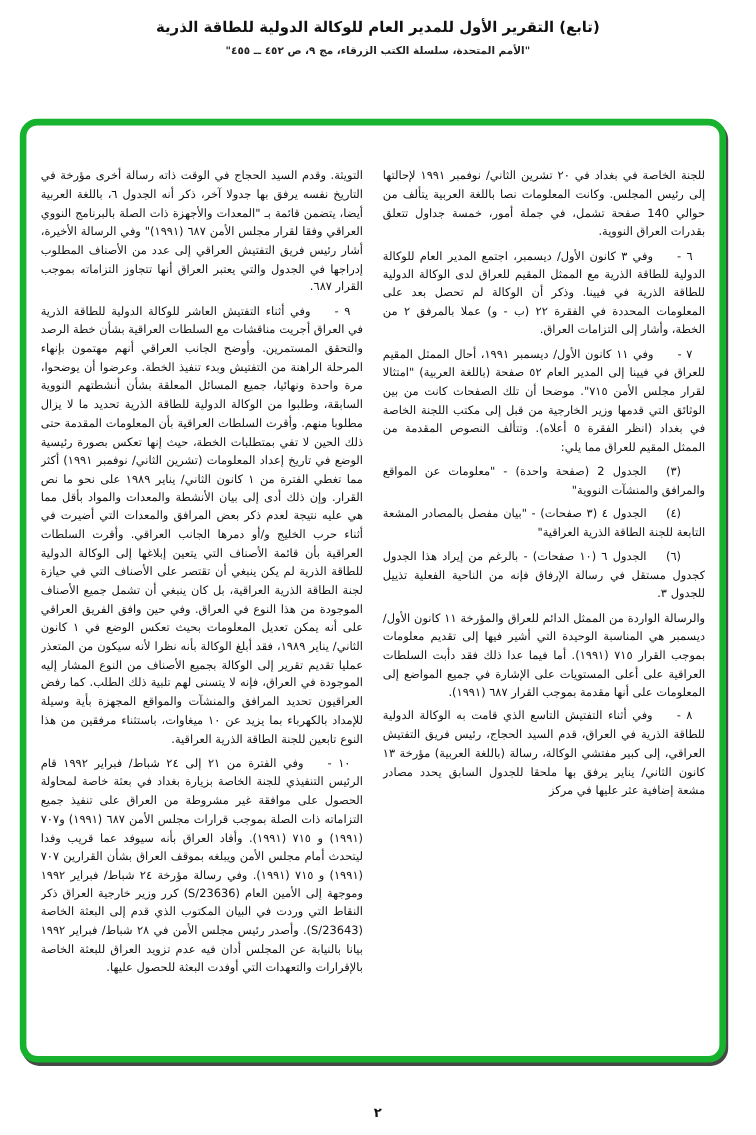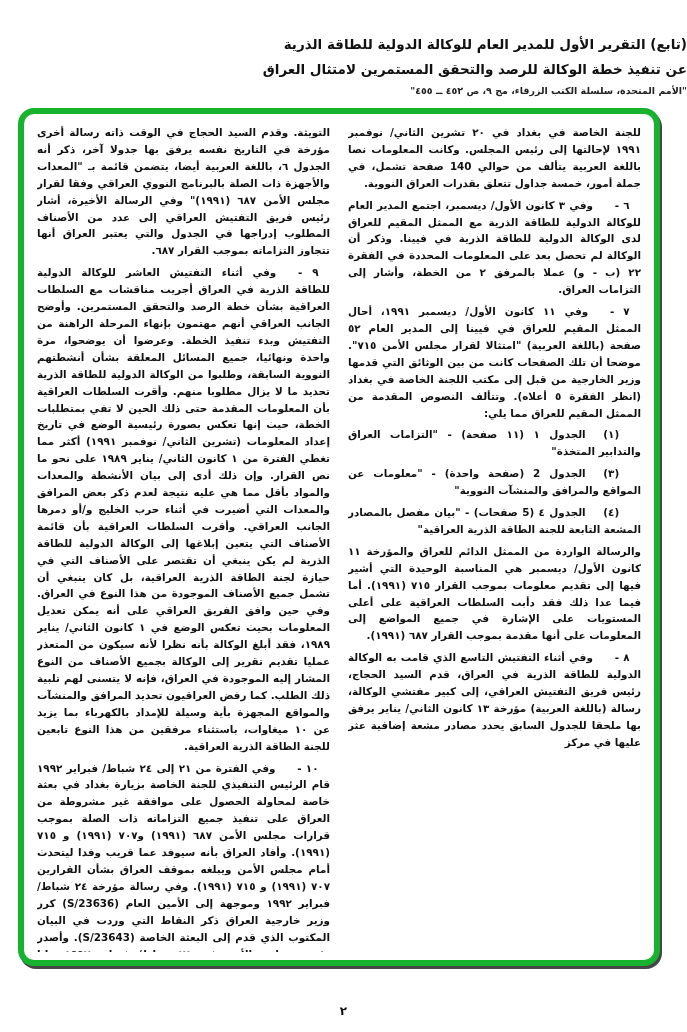--- a/index.html
+++ b/index.html
@@ -7,21 +7,22 @@
   body {
     position: relative;
     background: #ffffff;
     font-family: "DejaVu Sans", sans-serif;
     color: #111;
     overflow: hidden;
     direction: rtl;
   }
   .doc-header {
     position: absolute;
-    top: 32px; left: 0; right: 0;
+    top: 13px; left: 0; right: 0;
+    text-align: center;
   }
   .doc-header .h-line1,
   .doc-header .h-line2 {
     font-size: 13.5px;
     font-weight: bold;
     line-height: 25px;
     letter-spacing: 0;
   }
   .doc-header .h-line3 {
     font-size: 9.5px;
@@ -47,59 +48,59 @@
     flex-direction: row;
     column-gap: 18px;
     padding: 10px 13px 8px 13px;
     overflow: hidden;
   }
   .column {
     width: 50%;
     height: 100%;
     overflow: hidden;
     font-size: 10.4px;
-    font-weight: bold;
+    font-weight: normal;
     line-height: 16.9px;
     text-align: justify;
     text-justify: inter-word;
+    margin-top: 28px;
   }
   .column p { margin: 0 0 5px 0; }
   .column p:last-child { margin-bottom: 0; }
   p.numbered { text-indent: 1.1em; }
   span.pnum { padding-left: 2.1em; }
   p.list-item { text-indent: 2.1em; margin-bottom: 5px; }
   span.marker { padding-left: 1.7em; }
   .page-number {
     position: absolute;
     bottom: 14px; left: 0; right: 0;
     text-align: center;
     font-size: 12px;
     font-weight: bold;
   }
 </style>
 </head>
 <body>
 
 <header class="doc-header">
   <div class="h-line1">(تابع) التقرير الأول للمدير العام للوكالة الدولية للطاقة الذرية</div>
-  <div class="h-line2">عن تنفيذ خطة الوكالة للرصد والتحقق المستمرين لامتثال العراق</div>
   <div class="h-line3">"الأمم المتحدة، سلسلة الكتب الزرقاء، مج ٩، ص ٤٥٢ ــ ٤٥٥"</div>
 </header>
 
 <div class="green-frame">
   <div class="columns">
 
     <div class="column">
       <p>للجنة الخاصة في بغداد في ٢٠ تشرين الثاني/ نوفمبر ١٩٩١ لإحالتها إلى رئيس المجلس. وكانت المعلومات نصا باللغة العربية يتألف من حوالي 140 صفحة تشمل، في جملة أمور، خمسة جداول تتعلق بقدرات العراق النووية.</p>
       <p class="numbered"><span class="pnum">٦ -</span><span>وفي ٣ كانون الأول/ ديسمبر، اجتمع المدير العام للوكالة الدولية للطاقة الذرية مع الممثل المقيم للعراق لدى الوكالة الدولية للطاقة الذرية في فيينا. وذكر أن الوكالة لم تحصل بعد على المعلومات المحددة في الفقرة ٢٢ (ب - و) عملا بالمرفق ٢ من الخطة، وأشار إلى التزامات العراق.</span></p>
       <p class="numbered"><span class="pnum">٧ -</span><span>وفي ١١ كانون الأول/ ديسمبر ١٩٩١، أحال الممثل المقيم للعراق في فيينا إلى المدير العام ٥٢ صفحة (باللغة العربية) "امتثالا لقرار مجلس الأمن ٧١٥". موضحا أن تلك الصفحات كانت من بين الوثائق التي قدمها وزير الخارجية من قبل إلى مكتب اللجنة الخاصة في بغداد (انظر الفقرة ٥ أعلاه). وتتألف النصوص المقدمة من الممثل المقيم للعراق مما يلي:</span></p>
 
-      <p class="list-item"><span class="marker">(١)</span><span>الجدول ١ (١١ صفحة) - "التزامات العراق والتدابير المتخذة"</span></p>
       <p class="list-item"><span class="marker">(٣)</span><span>الجدول 2 (صفحة واحدة) - "معلومات عن المواقع والمرافق والمنشآت النووية"</span></p>
-      <p class="list-item"><span class="marker">(٤)</span><span>الجدول ٤ (5 صفحات) - "بيان مفصل بالمصادر المشعة التابعة للجنة الطاقة الذرية العراقية"</span></p>
+      <p class="list-item"><span class="marker">(٤)</span><span>الجدول ٤ (٣ صفحات) - "بيان مفصل بالمصادر المشعة التابعة للجنة الطاقة الذرية العراقية"</span></p>
+      <p class="list-item"><span class="marker">(٦)</span><span>الجدول ٦ (١٠ صفحات) - بالرغم من إيراد هذا الجدول كجدول مستقل في رسالة الإرفاق فإنه من الناحية الفعلية تذييل للجدول ٣.</span></p>
 
       <p>والرسالة الواردة من الممثل الدائم للعراق والمؤرخة ١١ كانون الأول/ ديسمبر هي المناسبة الوحيدة التي أشير فيها إلى تقديم معلومات بموجب القرار ٧١٥ (١٩٩١). أما فيما عدا ذلك فقد دأبت السلطات العراقية على أعلى المستويات على الإشارة في جميع المواضع إلى المعلومات على أنها مقدمة بموجب القرار ٦٨٧ (١٩٩١).</p>
       <p class="numbered"><span class="pnum">٨ -</span><span>وفي أثناء التفتيش التاسع الذي قامت به الوكالة الدولية للطاقة الذرية في العراق، قدم السيد الحجاج، رئيس فريق التفتيش العراقي، إلى كبير مفتشي الوكالة، رسالة (باللغة العربية) مؤرخة ١٣ كانون الثاني/ يناير يرفق بها ملحقا للجدول السابق يحدد مصادر مشعة إضافية عثر عليها في مركز</span></p>
     </div>
 
     <div class="column">
       <p>التويثة. وقدم السيد الحجاج في الوقت ذاته رسالة أخرى مؤرخة في التاريخ نفسه يرفق بها جدولا آخر، ذكر أنه الجدول ٦، باللغة العربية أيضا، يتضمن قائمة بـ "المعدات والأجهزة ذات الصلة بالبرنامج النووي العراقي وفقا لقرار مجلس الأمن ٦٨٧ (١٩٩١)" وفي الرسالة الأخيرة، أشار رئيس فريق التفتيش العراقي إلى عدد من الأصناف المطلوب إدراجها في الجدول والتي يعتبر العراق أنها تتجاوز التزاماته بموجب القرار ٦٨٧.</p>
       <p class="numbered"><span class="pnum">٩ -</span><span>وفي أثناء التفتيش العاشر للوكالة الدولية للطاقة الذرية في العراق أجريت مناقشات مع السلطات العراقية بشأن خطة الرصد والتحقق المستمرين. وأوضح الجانب العراقي أنهم مهتمون بإنهاء المرحلة الراهنة من التفتيش وبدء تنفيذ الخطة. وعرضوا أن يوضحوا، مرة واحدة ونهائيا، جميع المسائل المعلقة بشأن أنشطتهم النووية السابقة، وطلبوا من الوكالة الدولية للطاقة الذرية تحديد ما لا يزال مطلوبا منهم. وأقرت السلطات العراقية بأن المعلومات المقدمة حتى ذلك الحين لا تفي بمتطلبات الخطة، حيث إنها تعكس بصورة رئيسية الوضع في تاريخ إعداد المعلومات (تشرين الثاني/ نوفمبر ١٩٩١) أكثر مما تغطي الفترة من ١ كانون الثاني/ يناير ١٩٨٩ على نحو ما نص القرار. وإن ذلك أدى إلى بيان الأنشطة والمعدات والمواد بأقل مما هي عليه نتيجة لعدم ذكر بعض المرافق والمعدات التي أضيرت في أثناء حرب الخليج و/أو دمرها الجانب العراقي. وأقرت السلطات العراقية بأن قائمة الأصناف التي يتعين إبلاغها إلى الوكالة الدولية للطاقة الذرية لم يكن ينبغي أن تقتصر على الأصناف التي في حيازة لجنة الطاقة الذرية العراقية، بل كان ينبغي أن تشمل جميع الأصناف الموجودة من هذا النوع في العراق. وفي حين وافق الفريق العراقي على أنه يمكن تعديل المعلومات بحيث تعكس الوضع في ١ كانون الثاني/ يناير ١٩٨٩، فقد أبلغ الوكالة بأنه نظرا لأنه سيكون من المتعذر عمليا تقديم تقرير إلى الوكالة بجميع الأصناف من النوع المشار إليه الموجودة في العراق، فإنه لا يتسنى لهم تلبية ذلك الطلب. كما رفض العراقيون تحديد المرافق والمنشآت والمواقع المجهزة بأية وسيلة للإمداد بالكهرباء بما يزيد عن ١٠ ميغاوات، باستثناء مرفقين من هذا النوع تابعين للجنة الطاقة الذرية العراقية.</span></p>
       <p class="numbered"><span class="pnum">١٠ -</span><span>وفي الفترة من ٢١ إلى ٢٤ شباط/ فبراير ١٩٩٢ قام الرئيس التنفيذي للجنة الخاصة بزيارة بغداد في بعثة خاصة لمحاولة الحصول على موافقة غير مشروطة من العراق على تنفيذ جميع التزاماته ذات الصلة بموجب قرارات مجلس الأمن ٦٨٧ (١٩٩١) و٧٠٧ (١٩٩١) و ٧١٥ (١٩٩١). وأفاد العراق بأنه سيوفد عما قريب وفدا ليتحدث أمام مجلس الأمن ويبلغه بموقف العراق بشأن القرارين ٧٠٧ (١٩٩١) و ٧١٥ (١٩٩١). وفي رسالة مؤرخة ٢٤ شباط/ فبراير ١٩٩٢ وموجهة إلى الأمين العام (S/23636) كرر وزير خارجية العراق ذكر النقاط التي وردت في البيان المكتوب الذي قدم إلى البعثة الخاصة (S/23643). وأصدر رئيس مجلس الأمن في ٢٨ شباط/ فبراير ١٩٩٢ بيانا بالنيابة عن المجلس أدان فيه عدم تزويد العراق للبعثة الخاصة بالإقرارات والتعهدات التي أوفدت البعثة للحصول عليها.</span></p>
     </div>

